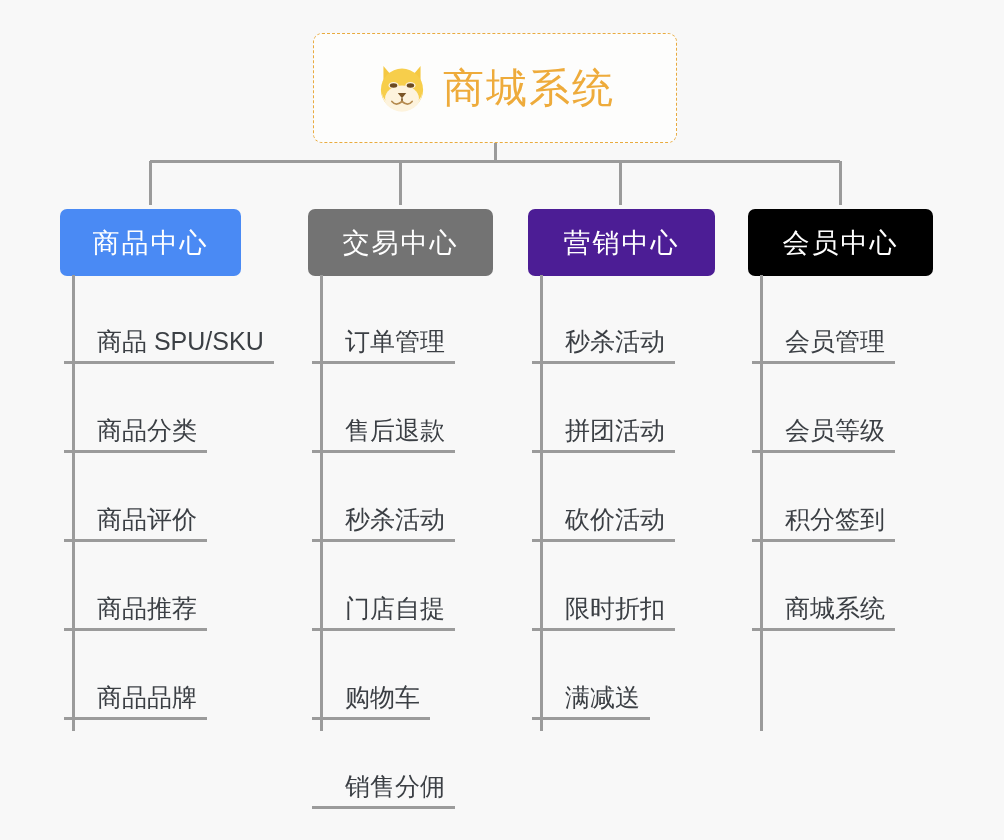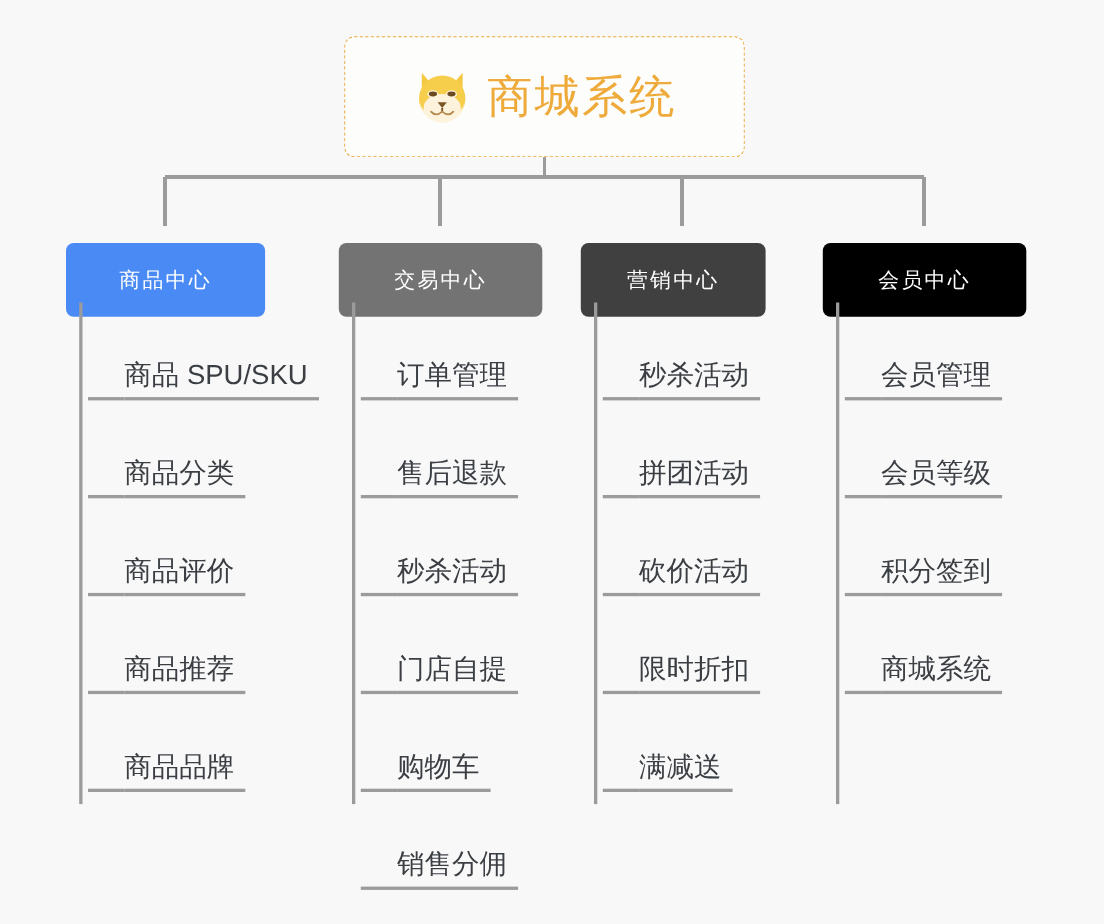--- a/index.html
+++ b/index.html
@@ -62,45 +62,45 @@
     pointer-events: none;
   }
 
   
   .branch {
     position: absolute;
     top: 205px;
   }
   .branch-head {
     position: absolute;
-    top: 16px;
+    top: 4px;
     left: 0;
     height: 67px;
     box-sizing: border-box;
     border-radius: 7px;
     display: flex;
     align-items: center;
     justify-content: center;
     color: #ffffff;
-    font-size: 19px;
+    font-size: 27px;
     letter-spacing: 2px;
     white-space: nowrap;
   }
 
   .branch-spine {
     position: absolute;
     left: 12px;
     top: 70px;
     width: 3px;
     background: #9b9b9b;
   }
 
   .leaf-list {
     position: absolute;
-    left: 20px;
+    left: 4px;
     top: 70px;
     margin: 0;
     padding: 0;
     list-style: none;
   }
   .leaf {
     position: relative;
     height: 89px;
     box-sizing: border-box;
     display: flex;
@@ -205,21 +205,21 @@
       <li class="leaf">
           <span class="leaf-label">购物车</span>
         </li>
       <li class="leaf">
           <span class="leaf-label">销售分佣</span>
         </li>
     </ul>
   </div>
 
   <div class="branch" style="left:528px;">
-    <div class="branch-head" style="width: 168px; background: #404040;">营销中心</div>
+    <div class="branch-head" style="width: 187px; background: #4c1d95;">营销中心</div>
     <div class="branch-spine" style="height:456px;"></div>
     <ul class="leaf-list">
       <li class="leaf">
           <span class="leaf-label">秒杀活动</span>
         </li>
       <li class="leaf">
           <span class="leaf-label">拼团活动</span>
         </li>
       <li class="leaf">
           <span class="leaf-label">砍价活动</span>

